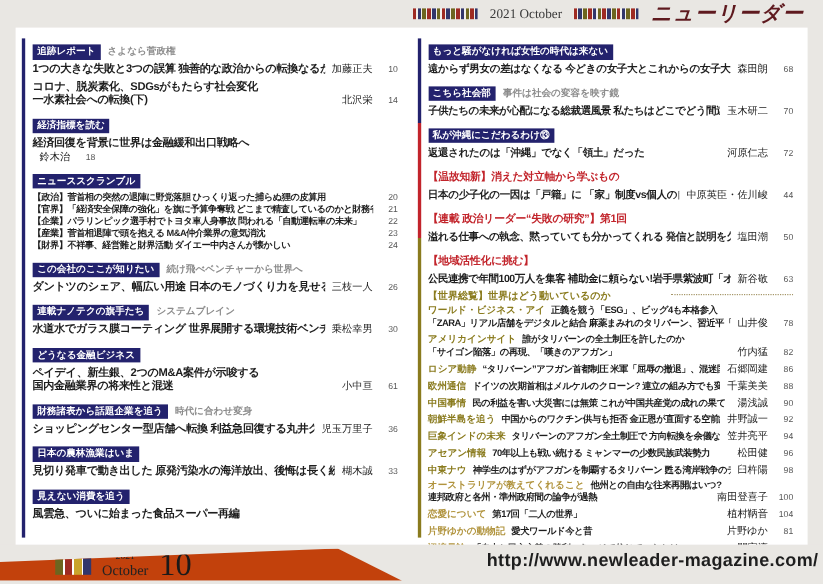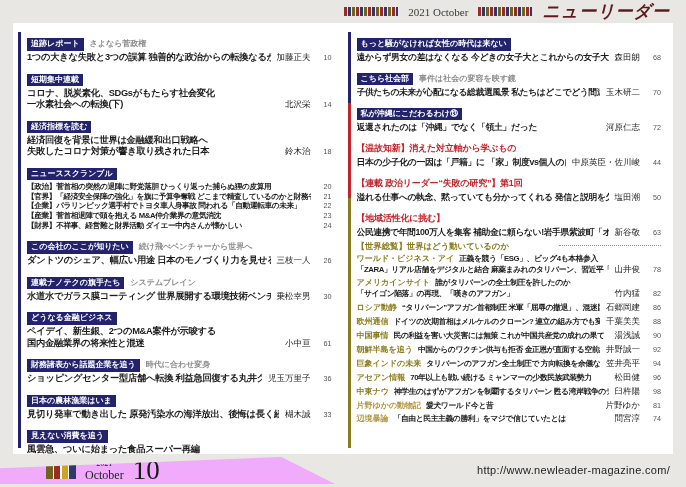--- a/index.html
+++ b/index.html
@@ -38,30 +38,30 @@
   .lead{font-weight:bold;margin-right:5px;white-space:nowrap;flex:none;}
   .lead.olive{color:#8a7b1e;font-size:8px;}
   .lead.gold{color:#b1943e;font-size:8px;}
   
   .rule{display:flex;align-items:center;line-height:1.3;margin:2px 0;gap:44px;}
   .rule-label{font-weight:bold;font-size:8.4px;white-space:nowrap;}
   .rule-label.olive{color:#8a7b1e;}
   .rule .dots{flex:1;border-top:1px dotted #a59668;margin-left:6px;height:0;}
   
   .ftr{position:absolute;left:0;right:0;bottom:0;height:33px;background:#e9e7e3;}
-  .band{position:absolute;left:0;bottom:3px;width:335px;height:27px;background:#f0abfc;
+  .band{position:absolute;left:0;bottom:3px;width:335px;height:27px;background:#c2410c;
         clip-path:polygon(0 42%,84% 0,100% 100%,0 100%);
         display:flex;align-items:center;gap:9px;padding-left:46px;box-sizing:border-box;}
   .stripes-sm{width:30px;height:17px;flex:none;
     background:linear-gradient(90deg,#6d651f 0 22%,#fff 22% 26%,#9e2b23 26% 48%,#fff 48% 52%,#caa32c 52% 74%,#fff 74% 78%,#32366b 78% 100%);}
   .fdate{font-family:"Liberation Serif","DejaVu Serif",serif;color:#222;text-align:center;line-height:1;}
   .fy{display:block;font-size:8px;margin-bottom:1px;}
   .fm{display:block;font-size:12px;}
   .fno{font-family:"Liberation Serif","DejaVu Serif",serif;font-size:27px;color:#1a1a1a;line-height:1;}
-  .furl{position:absolute;right:16px;bottom:11px;font-weight:normal;font-size:11px;color:#1e1e1e;
+  .furl{position:absolute;right:4px;bottom:11px;font-weight:bold;font-size:15px;color:#1e1e1e;
         letter-spacing:0.3px;}
 </style>
 </head>
 <body>
 
 <div id="screen">
 
   <div class="hdr">
     <span class="stripes"></span>
     <span class="hdr-date">2021 October</span>
@@ -73,37 +73,35 @@
     <div class="col col-left">
         <div class="sec kind-section">
           <div class="labelrow"><span class="label-box">追跡レポート</span><span class="sub">さよなら菅政権</span></div>
           <div class="row">
             <span class="t">1つの大きな失敗と3つの誤算 独善的な政治からの転換なるか</span>
             <span class="a">加藤正夫</span>
             <span class="p">10</span>
           </div>
         </div>
         <div class="sec kind-section">
-          <div class="labelrow"><span class="label-box">短期集中連載</span></div>
           <div class="row">
             <span class="t">コロナ、脱炭素化、SDGsがもたらす社会変化</span>
           </div>
           <div class="row">
             <span class="t">一水素社会への転換(下)</span>
             <span class="a">北沢栄</span>
             <span class="p">14</span>
           </div>
         </div>
         <div class="sec kind-section">
           <div class="labelrow"><span class="label-box">経済指標を読む</span></div>
           <div class="row">
             <span class="t">経済回復を背景に世界は金融緩和出口戦略へ</span>
           </div>
           <div class="row">
-            <span class="t">失敗したコロナ対策が響き取り残された日本</span>
             <span class="a">鈴木治</span>
             <span class="p">18</span>
           </div>
         </div>
         <div class="sec kind-section">
           <div class="labelrow"><span class="label-box">ニューススクランブル</span></div>
           <div class="row small">
             <span class="t">【政治】菅首相の突然の退陣に野党落胆 ひっくり返った捕らぬ狸の皮算用</span>
             <span class="p">20</span>
           </div>
@@ -298,20 +296,39 @@
             <span class="a">松田健</span>
             <span class="p">96</span>
           </div>
         </div>
         <div class="sec kind-rows">
           <div class="row">
             <span class="lead olive">中東ナウ</span>
             <span class="t">神学生のはずがアフガンを制覇するタリバーン 甦る湾岸戦争のデジャブ、日本はなんでも遅い</span>
             <span class="a">臼杵陽</span>
             <span class="p">98</span>
+          </div>
+        </div>
+        <div class="sec kind-rows">
+          <div class="row">
+            <span class="lead gold">オーストラリアが教えてくれること</span>
+            <span class="t">他州との自由な往来再開はいつ?</span>
+          </div>
+          <div class="row">
+            <span class="t">連邦政府と各州・準州政府間の論争が過熱</span>
+            <span class="a">南田登喜子</span>
+            <span class="p">100</span>
+          </div>
+        </div>
+        <div class="sec kind-rows">
+          <div class="row">
+            <span class="lead gold">恋愛について</span>
+            <span class="t">第17回「二人の世界」</span>
+            <span class="a">植村鞆音</span>
+            <span class="p">104</span>
           </div>
         </div>
         <div class="sec kind-rows">
           <div class="row">
             <span class="lead gold">片野ゆかの動物記</span>
             <span class="t">愛犬ワールド今と昔</span>
             <span class="a">片野ゆか</span>
             <span class="p">81</span>
           </div>
         </div>

